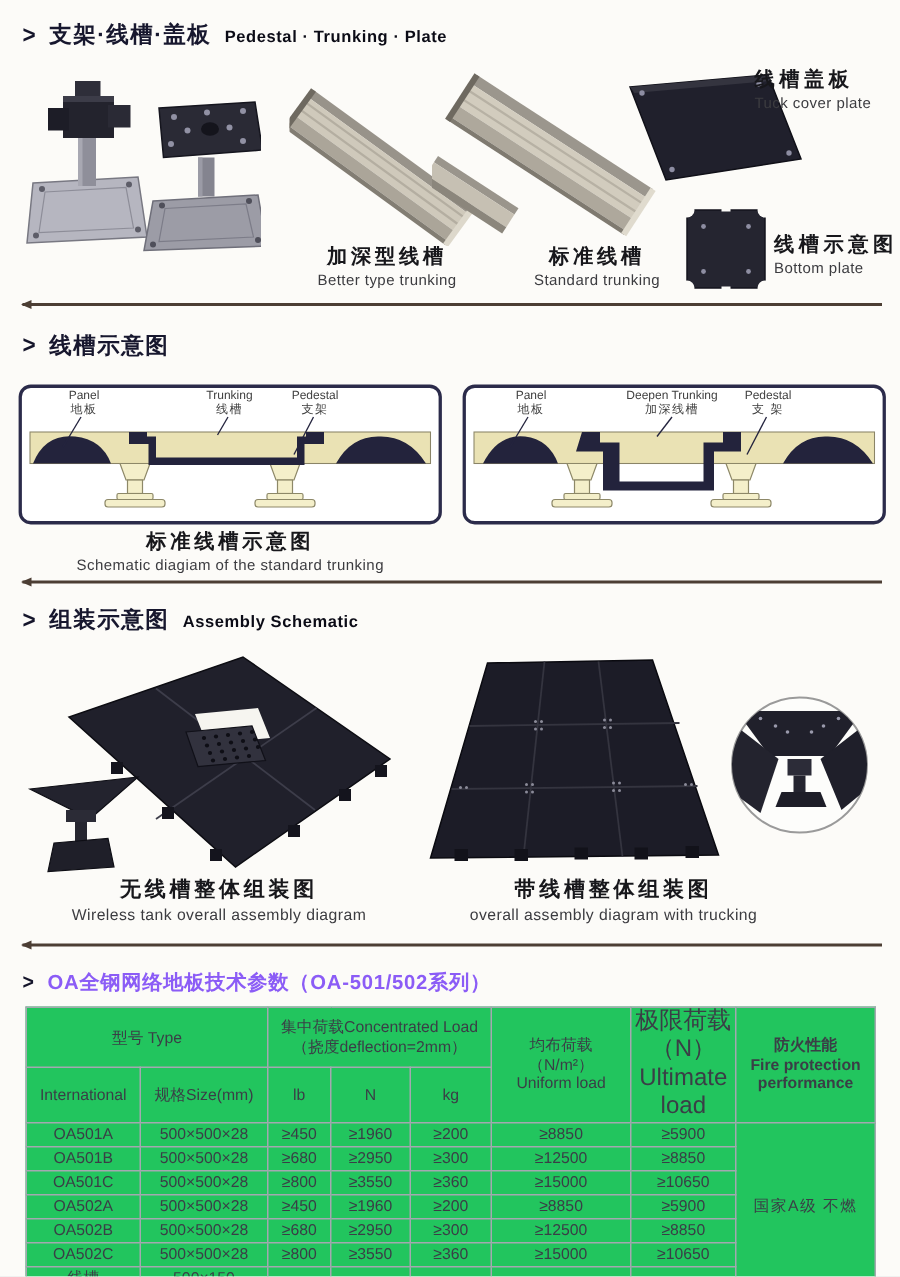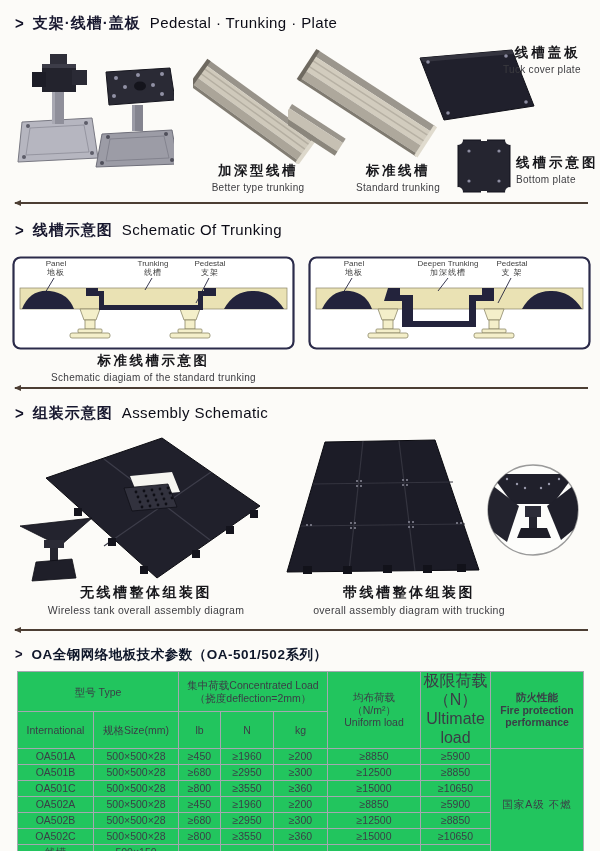--- a/index.html
+++ b/index.html
@@ -7,22 +7,22 @@
     position:relative;width:600px;height:851px;margin:0 auto;
     background:#fcfbf8;overflow:hidden;
     font-family:"Liberation Sans","DejaVu Sans",sans-serif;
     color:#222;
   }
   .abs{position:absolute;}
   
   .h-section{position:absolute;display:flex;align-items:baseline;gap:9px;white-space:nowrap;}
   .h-bullet{font-size:15px;font-weight:bold;color:#14142a;transform:scaleY(1.1);}
   .h-zh{font-size:15px;font-weight:bold;color:#17172e;letter-spacing:1px;}
-  .h-en{font-size:15px;font-weight:normal;color:#0b0b16;letter-spacing:.4px;}
-  .h-zh-plain{font-size:13.5px;font-weight:bold;color:#0f172a;letter-spacing:.5px;}
+  .h-en{font-size:11px;font-weight:bold;color:#0b0b16;letter-spacing:.4px;}
+  .h-zh-plain{font-size:13.5px;font-weight:bold;color:#8b5cf6;letter-spacing:.5px;}
   
   .cap{position:absolute;text-align:center;}
   .cap-zh{font-size:13.5px;font-weight:bold;color:#17171b;letter-spacing:2.5px;line-height:1.2;}
   .cap-en{font-size:10px;color:#3c3c40;margin-top:3px;letter-spacing:.3px;}
   .sidecap{position:absolute;text-align:left;}
   .sidecap .cap-zh{letter-spacing:3px;}
   
   .divider{position:absolute;left:15px;width:573px;height:2px;background:#4c3e34;}
   .divider::before{content:"";position:absolute;left:-1px;top:-2px;border-right:7px solid #4c3e34;
     border-top:3px solid transparent;border-bottom:3px solid transparent;}
@@ -134,21 +134,21 @@
   <svg class="abs" style="left:400px;top:48px;" width="140" height="82" viewBox="0 0 140 82">
     <polygon points="20,10 112,2 134,58 44,72" fill="#20202c" stroke="#101018" stroke-width="1"></polygon>
     <polygon points="20,10 112,2 114,6 23,14" fill="#34343f"></polygon>
     <circle cx="28" cy="14" r="1.8" fill="#8d8da2"></circle>
       <circle cx="106" cy="8" r="1.8" fill="#8d8da2"></circle>
     <circle cx="126" cy="54" r="1.8" fill="#8d8da2"></circle>
       <circle cx="48" cy="65" r="1.8" fill="#8d8da2"></circle>
     <rect x="66" y="0" width="6" height="4" fill="#fcfbf8"></rect>
     <rect x="86" y="68" width="6" height="4" fill="#fcfbf8" transform="rotate(-6 89 70)"></rect>
   </svg>
-  <div class="sidecap" style="left:503px;top:45px;text-align:right;">
+  <div class="sidecap" style="left:503px;top:45px;">
     <div class="cap-zh">线槽盖板</div>
     <div class="cap-en">Tuck cover plate</div>
   </div>
 
   <svg class="abs" style="left:456px;top:137px;" width="56" height="58" viewBox="0 0 56 58">
     <rect x="2" y="3" width="52" height="52" rx="3" fill="#252530" stroke="#13131c" stroke-width="1"></rect>
     <circle cx="2" cy="3" r="5" fill="#fcfbf8"></circle>
       <circle cx="54" cy="3" r="5" fill="#fcfbf8"></circle>
     <circle cx="2" cy="55" r="5" fill="#fcfbf8"></circle>
       <circle cx="54" cy="55" r="5" fill="#fcfbf8"></circle>
@@ -162,21 +162,20 @@
   <div class="sidecap" style="left:516px;top:155px;">
     <div class="cap-zh">线槽示意图</div>
     <div class="cap-en">Bottom plate</div>
   </div>
 
   <div class="divider" style="top:202px;"></div>
 
   <div class="h-section" style="left:15px;top:221px;">
     <span class="h-bullet">&gt;</span>
     <span class="h-zh">线槽示意图</span>
-    <span class="h-en">Schematic Of Trunking</span>
   </div>
 
   <div class="abs" style="left:12px;top:256px;width:283px;height:94px;">
     <svg width="283" height="94" viewBox="0 0 283 94">
       <rect x="1.5" y="1.5" width="280" height="91" rx="7" fill="#ffffff" stroke="#2b2b4a" stroke-width="2.2"></rect>
       <rect x="8" y="32" width="267" height="21" fill="#eae2b4" stroke="#8a8467" stroke-width="0.7"></rect>
       <path d="M10,53 Q18,33 38,35 Q56,37 62,53 Z" fill="#23233c"></path>
       <path d="M212,53 Q222,35 240,35 Q260,34 272,53 Z" fill="#23233c"></path>
 
       <g fill="#f4efca" stroke="#8d8868" stroke-width="0.8">

